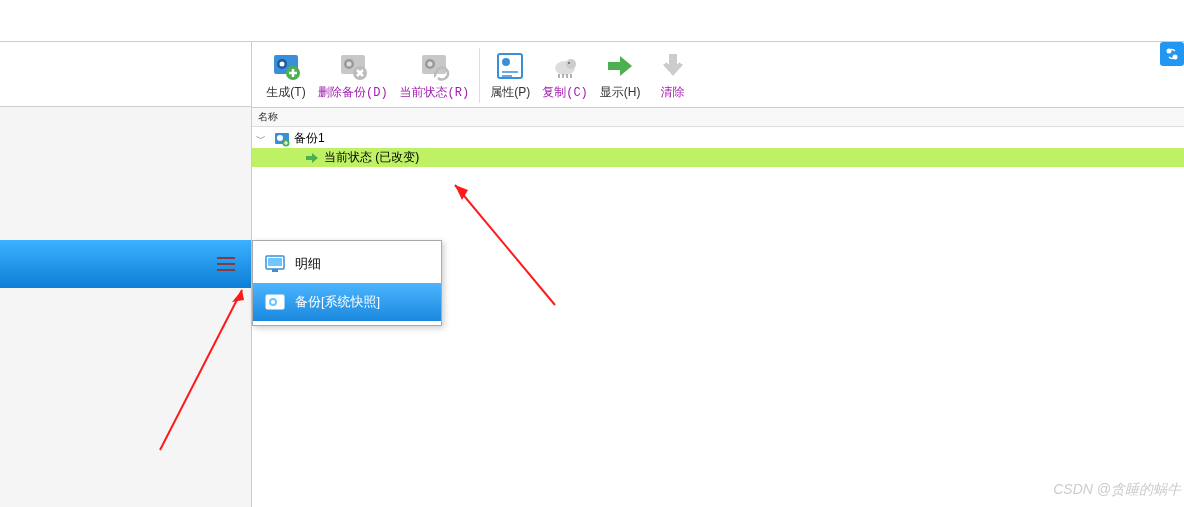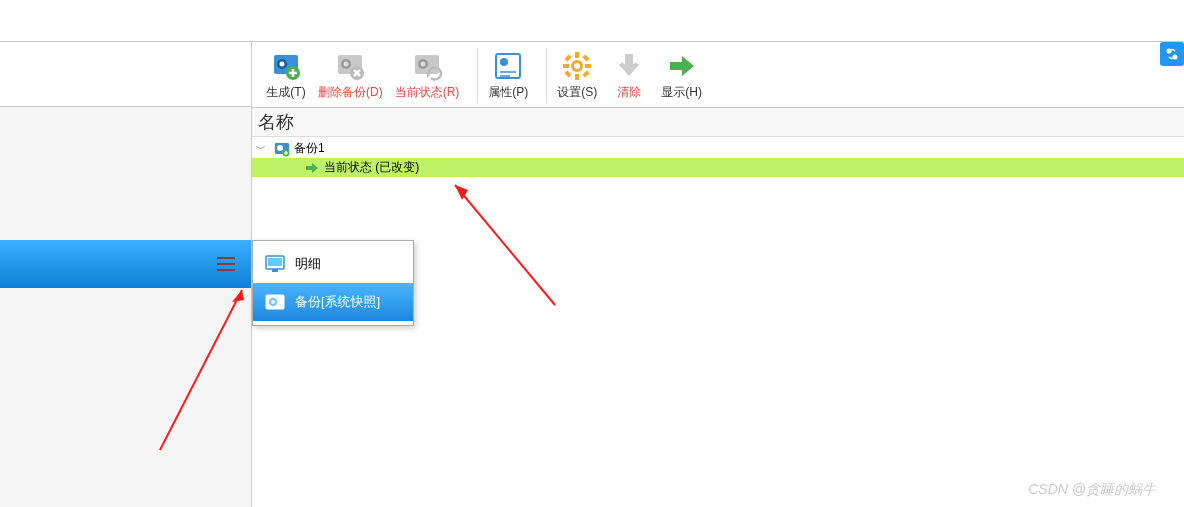--- a/index.html
+++ b/index.html
@@ -12,47 +12,47 @@
     .sidebar { width: 252px; background: #f5f5f5; border-right: 1px solid #ccc; position: relative; }
     .sidebar-top { height: 65px; background: #fff; border-bottom: 1px solid #ccc; }
     .sidebar-active { position: absolute; top: 198px; left: 0; right: 0; height: 48px; background: linear-gradient(#3cb1ff, #0d7fd8); display: flex; align-items: center; justify-content: flex-end; padding-right: 16px; }
     .hamburger { width: 18px; height: 14px; display: flex; flex-direction: column; justify-content: space-between; }
     .hamburger span { height: 2px; background: #8b3a3a; width: 100%; }
     
     .main { flex: 1; display: flex; flex-direction: column; }
     
     .toolbar { display: flex; padding: 6px 8px 4px; gap: 0; background: #fff; border-bottom: 1px solid #ccc; align-items: flex-start; }
     .tb-item { display: flex; flex-direction: column; align-items: center; padding: 2px 6px; cursor: pointer; min-width: 52px; }
-    .tb-item.sep { border-left: 1px solid #ddd; padding-left: 10px; margin-left: 12px; }
+    .tb-item.sep { border-left: 1px solid #ddd; padding-left: 10px; margin-left: 4px; }
     .tb-icon { width: 32px; height: 32px; margin-bottom: 2px; display: flex; align-items: center; justify-content: center; }
     .tb-label { color: #333; font-size: 12px; white-space: nowrap; }
-    .tb-item.disabled .tb-label { color: #ef4444; }
+    .tb-item.disabled .tb-label { color: #a21caf; font-family: Liberation Mono, monospace; }
     
     .header-row { display: flex; background: #f8f8f8; border-bottom: 1px solid #ddd; padding: 2px 6px; }
-    .header-cell { font-size: 18px; color: #333; }
+    .header-cell { font-size: 10px; color: #333; }
     
     .tree { padding: 2px 0; }
     .tree-row { display: flex; align-items: center; padding: 1px 4px; gap: 4px; }
     .tree-row.selected { background: #bef264; }
     .tree-indent { width: 20px; }
     .tree-toggle { width: 14px; font-size: 10px; color: #666; cursor: pointer; user-select: none; }
     .tree-icon { width: 16px; height: 16px; display: flex; align-items: center; justify-content: center; }
     .tree-label { font-size: 12px; }
     .tree-label.bold { font-weight: normal; }
     
-    .popup { position: absolute; left: 252px; top: 240px; width: 162px; background: #fff; border: 1px solid #aaa; box-shadow: 2px 2px 6px rgba(0,0,0,0.2); z-index: 10; padding: 4px 0; }
+    .popup { position: absolute; left: 252px; top: 240px; width: 190px; background: #fff; border: 1px solid #aaa; box-shadow: 2px 2px 6px rgba(0,0,0,0.2); z-index: 10; padding: 4px 0; }
     .popup-item { display: flex; align-items: center; padding: 10px 12px; gap: 10px; cursor: pointer; }
     .popup-item.active { background: linear-gradient(#4db5ff, #1a88de); color: #fff; }
     .popup-icon { width: 20px; height: 18px; display: flex; align-items: center; justify-content: center; }
     .popup-label { font-size: 13px; }
     
     .arrow { position: absolute; pointer-events: none; }
     .arrow svg { overflow: visible; }
     
-    .watermark { position: absolute; right: 28px; bottom: 8px; color: #ccc; font-size: 14px; font-style: italic; }
+    .watermark { position: absolute; right: 3px; bottom: 8px; color: #ccc; font-size: 14px; font-style: italic; }
     
     .corner-icon { position: absolute; right: 0; top: 42px; width: 24px; height: 24px; background: #2196f3; border-radius: 3px; display: flex; align-items: center; justify-content: center; color: #fff; font-size: 14px; }
   </style>
 </head>
 <body>
 
 <div class="top-empty"></div>
 
 <div class="container">
   <div class="sidebar">
@@ -107,55 +107,47 @@
       <div class="tb-item sep">
         <div class="tb-icon">
           <svg width="32" height="32" viewBox="0 0 32 32">
               <rect x="4" y="4" width="24" height="24" rx="2" fill="#fff" stroke="#3b8fd8" stroke-width="2"></rect>
               <circle cx="12" cy="12" r="4" fill="#3b8fd8"></circle>
               <path d="M8 22h16M8 26h10" stroke="#3b8fd8" stroke-width="1.5"></path>
             </svg>
         </div>
         <span class="tb-label">属性(P)</span>
       </div>
-      <div class="tb-item sep">
-        <div class="tb-icon">
-          <svg width="32" height="32" viewBox="0 0 32 32">
-              <circle cx="16" cy="16" r="6" fill="#f9a825"></circle>
-              <g fill="#f9a825">
-                <rect x="14" y="2" width="4" height="6"></rect>
-                <rect x="14" y="24" width="4" height="6"></rect>
-                <rect x="2" y="14" width="6" height="4"></rect>
-                <rect x="24" y="14" width="6" height="4"></rect>
-                <rect x="5" y="5" width="4" height="6" transform="rotate(45 7 8)"></rect>
-                <rect x="23" y="21" width="4" height="6" transform="rotate(45 25 24)"></rect>
-                <rect x="23" y="5" width="4" height="6" transform="rotate(-45 25 8)"></rect>
-                <rect x="5" y="21" width="4" height="6" transform="rotate(-45 7 24)"></rect>
-              </g>
-              <circle cx="16" cy="16" r="3" fill="#fff"></circle>
-            </svg>
-        </div>
-        <span class="tb-label">设置(S)</span>
+      <div class="tb-item disabled">
+        <div class="tb-icon">
+          <svg width="32" height="32" viewBox="0 0 32 32">
+              <ellipse cx="16" cy="18" rx="10" ry="7" fill="#ddd"></ellipse>
+              <circle cx="22" cy="14" r="5" fill="#ccc"></circle>
+              <circle cx="20" cy="13" r="1" fill="#666"></circle>
+              <path d="M10 24v4M14 24v4M18 24v4M22 24v4" stroke="#999" stroke-width="1.5"></path>
+            </svg>
+        </div>
+        <span class="tb-label">复制(C)</span>
+      </div>
+      <div class="tb-item">
+        <div class="tb-icon">
+          <svg width="32" height="32" viewBox="0 0 32 32">
+              <path d="M4 12 L16 12 L16 6 L28 16 L16 26 L16 20 L4 20 Z" fill="#4caf50"></path>
+            </svg>
+        </div>
+        <span class="tb-label">显示(H)</span>
       </div>
       <div class="tb-item disabled">
         <div class="tb-icon">
           <svg width="32" height="32" viewBox="0 0 32 32">
               <path d="M16 6v14M8 14l8 8 8-8" stroke="#bbb" stroke-width="4" fill="none"></path>
               <path d="M6 14 L16 26 L26 14 L20 14 L20 4 L12 4 L12 14 Z" fill="#ccc"></path>
             </svg>
         </div>
         <span class="tb-label">清除</span>
-      </div>
-      <div class="tb-item">
-        <div class="tb-icon">
-          <svg width="32" height="32" viewBox="0 0 32 32">
-              <path d="M4 12 L16 12 L16 6 L28 16 L16 26 L16 20 L4 20 Z" fill="#4caf50"></path>
-            </svg>
-        </div>
-        <span class="tb-label">显示(H)</span>
       </div>
     </div>
 
     <div class="header-row">
       <div class="header-cell">名称</div>
     </div>
 
     <div class="tree">
       <div class="tree-row">
         <span class="tree-toggle">﹀</span>

